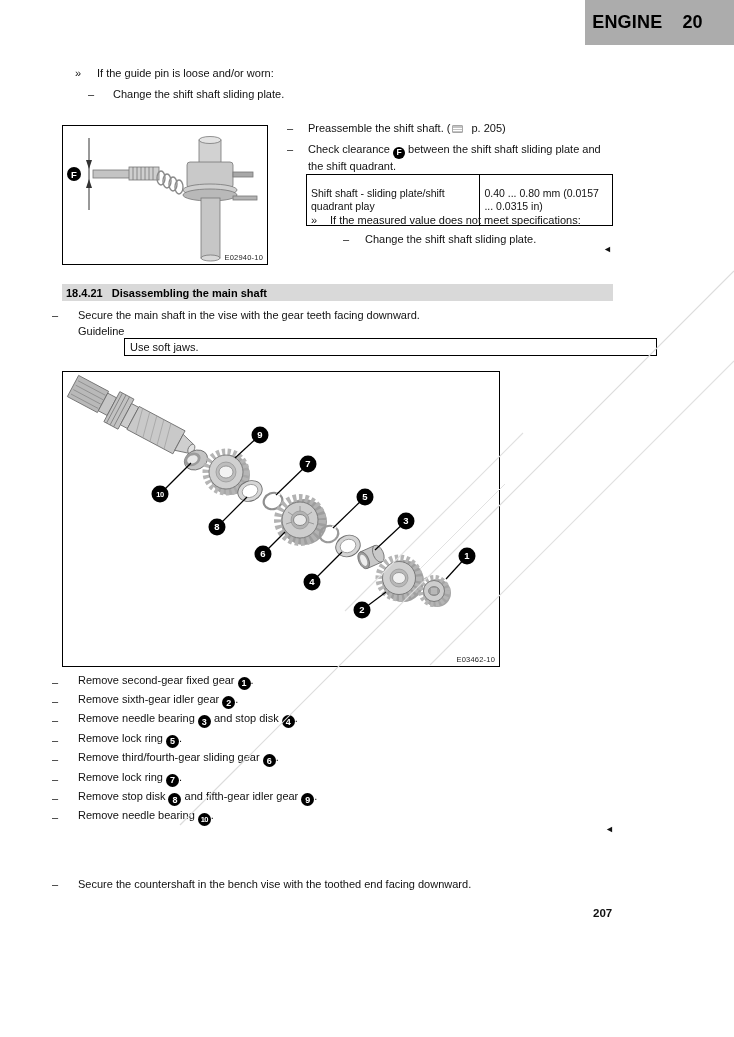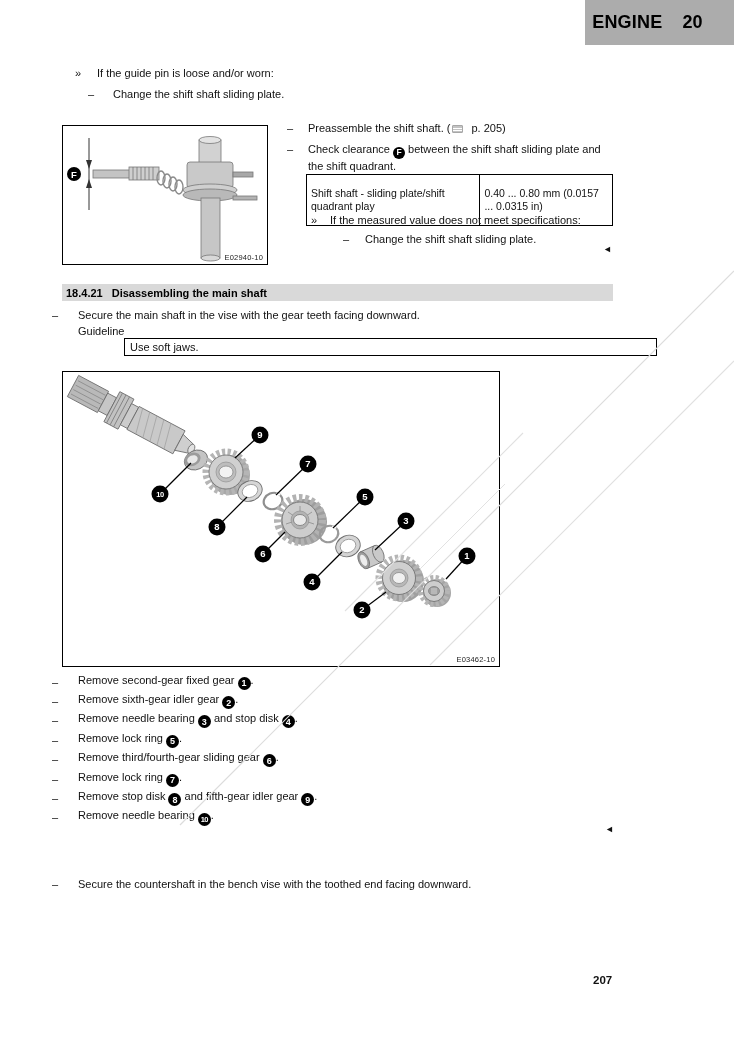--- a/index.html
+++ b/index.html
@@ -85,21 +85,21 @@
   
   .steps{position:absolute;left:52px;top:672px;width:560px;}
   .step-row{display:flex;align-items:center;height:19.4px;font-size:11px;}
   .step-row .marker{width:26px;}
   .step-text{display:inline-block;}
 
   .end-marker{position:absolute;font-size:9px;color:#111;line-height:9px;}
   #end1{left:603px;top:245px;}
   #end2{left:605px;top:825px;}
 
-  .page-number{position:absolute;left:593px;top:974px;font-size:11.5px;font-weight:bold;}
+  .page-number{position:absolute;left:593px;top:907px;font-size:11.5px;font-weight:bold;}
 
   .artifact-lines{position:absolute;left:0;top:0;pointer-events:none;}
 
   svg text.callout-num{fill:#fff;font-weight:bold;font-size:9.5px;font-family:"Liberation Sans","DejaVu Sans",sans-serif;}
   svg text.callout-num.small{font-size:7.5px;letter-spacing:-0.4px;}
 </style>
 </head>
 <body>
 
 <div class="page">

